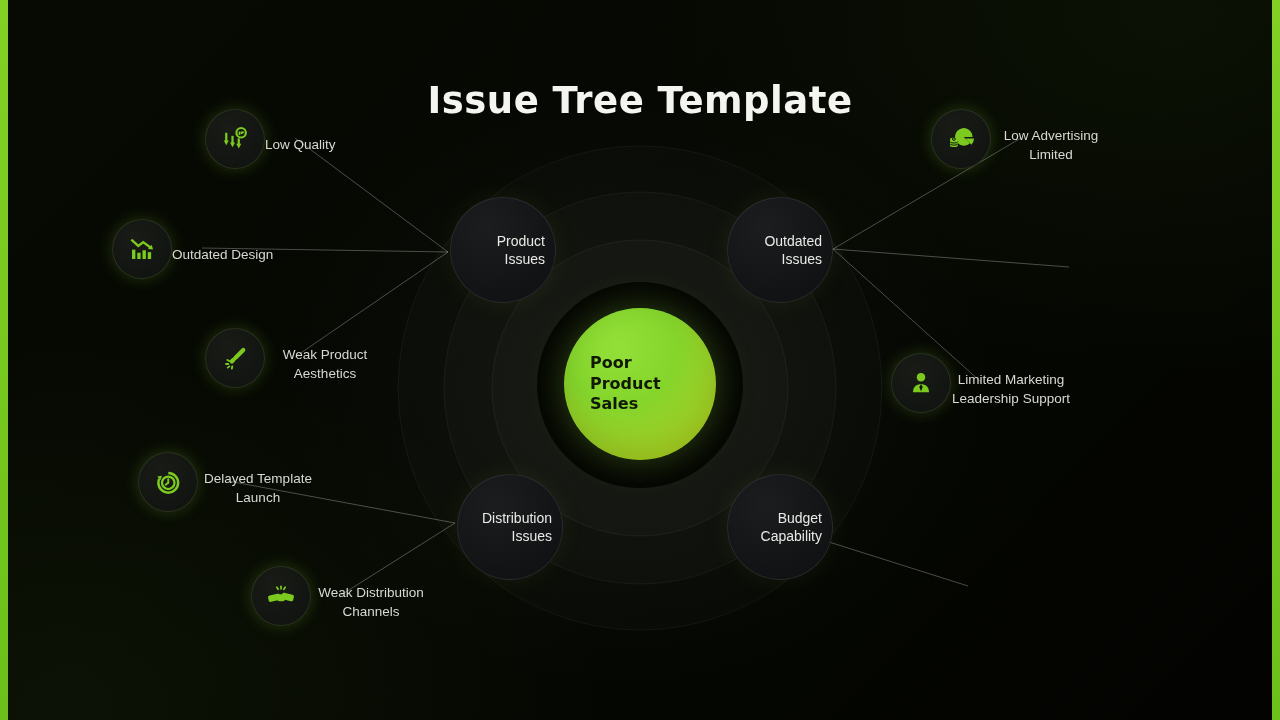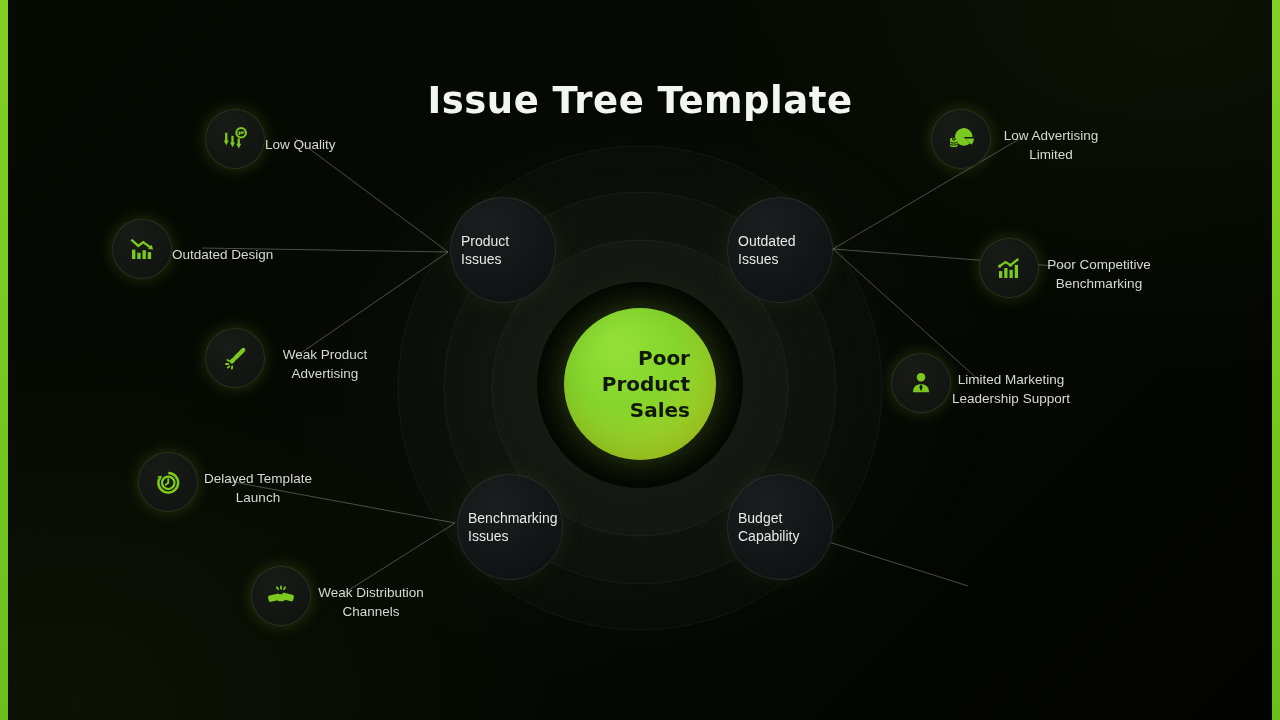--- a/index.html
+++ b/index.html
@@ -22,33 +22,33 @@
   }
   svg.wires{position:absolute;left:0;top:0;}
   .branch-node{
     position:absolute;width:104px;height:104px;border-radius:50%;
     background:radial-gradient(circle at 36% 28%, #1c1d1f, #111214 75%);
     border:1px solid rgba(255,255,255,0.09);
     box-shadow:0 0 26px rgba(150,220,70,0.07);
     display:flex;align-items:center;justify-content:center;
   }
   .branch-node span{
-    display:block;width:84px;text-align:left;color:#e9e9e5;
+    display:block;width:84px;text-align:right;color:#e9e9e5;
     font-size:14px;line-height:1.3;font-weight:400;
   }
   .center-node{
     position:absolute;left:564px;top:308px;width:152px;height:152px;border-radius:50%;
     background:
       radial-gradient(circle at 36% 26%, #93e038 0%, #84d52c 38%, #9ccf26 68%, #b9d01a 100%);
     box-shadow:0 0 38px rgba(160,230,70,0.30), inset 0 -10px 26px rgba(60,80,0,0.18);
     display:flex;align-items:center;justify-content:center;
   }
   .center-node span{
-    display:block;width:100px;text-align:right;
-    font-family:"DejaVu Sans",sans-serif;font-weight:bold;font-size:20px;
+    display:block;width:100px;text-align:left;
+    font-family:"DejaVu Sans",sans-serif;font-weight:bold;font-size:16px;
     line-height:1.3;color:#111905;
   }
   .leaf{position:absolute;width:180px;display:flex;align-items:center;}
   .leaf-icon{
     width:58px;height:58px;border-radius:50%;flex:0 0 auto;
     background:radial-gradient(circle at 38% 30%, #191b17, #121411 75%);
     border:1px solid rgba(170,225,100,0.14);
     box-shadow:0 0 16px rgba(135,205,55,0.22);
     display:flex;align-items:center;justify-content:center;
   }
@@ -93,21 +93,21 @@
     <span>Poor Product Sales</span>
   </div>
 
   <div class="branch-node" style="left:450px;top:197px">
     <span>Product Issues</span>
   </div>
   <div class="branch-node" style="left:727px;top:197px">
     <span>Outdated Issues</span>
   </div>
   <div class="branch-node" style="left:457px;top:474px">
-    <span>Benchmarking Issues</span>
+    <span>Distribution Issues</span>
   </div>
   <div class="branch-node" style="left:727px;top:474px">
     <span>Budget Capability</span>
   </div>
 
   <div class="leaf" style="left:205px;top:109px">
     <div class="leaf-icon">
       <svg width="30" height="30" viewBox="0 0 24 24">
         <g fill="#7cc91f">
           <rect x="4.1" y="7" width="1.8" height="7"></rect>
@@ -148,21 +148,21 @@
           <line x1="9.5" y1="14.7" x2="10.8" y2="13.4" stroke-width="3.4"></line>
           <g stroke-width="1.5">
             <line x1="5.9" y1="13.6" x2="7.4" y2="14.4"></line>
             <line x1="4.8" y1="16.8" x2="6.6" y2="16.8"></line>
             <line x1="6.2" y1="19.7" x2="7.5" y2="18.7"></line>
             <line x1="9.5" y1="20.5" x2="9.8" y2="18.8"></line>
           </g>
         </g>
       </svg>
     </div>
-    <div class="leaf-label" style="max-width:130px">Weak Product Advertising</div>
+    <div class="leaf-label" style="max-width:130px">Weak Product Aesthetics</div>
   </div>
 
   <div class="leaf" style="left:138px;top:452px">
     <div class="leaf-icon">
       <svg width="30" height="30" viewBox="0 0 24 24">
         <circle cx="12.2" cy="12.6" r="7.9" fill="none" stroke="#7cc91f" stroke-width="2" stroke-dasharray="41 9" stroke-dashoffset="13"></circle>
         <polygon points="3.4,7.6 7.2,6.9 6,10.4" fill="#7cc91f"></polygon>
         <circle cx="12.2" cy="12.6" r="5" fill="none" stroke="#7cc91f" stroke-width="1.8"></circle>
         <line x1="12.2" y1="12.6" x2="12.2" y2="9.7" stroke="#7cc91f" stroke-width="1.5" stroke-linecap="round"></line>
         <line x1="12.2" y1="12.6" x2="10.1" y2="14.2" stroke="#7cc91f" stroke-width="1.5" stroke-linecap="round"></line>
@@ -201,36 +201,20 @@
         <g fill="none" stroke="#121411" stroke-width="0.8">
           <path d="M3.2 14 a3.1 1.25 0 0 0 6.2 0"></path>
           <path d="M3.2 15.7 a3.1 1.25 0 0 0 6.2 0"></path>
           <circle cx="6.3" cy="12" r="1.1"></circle>
         </g>
       </svg>
     </div>
     <div class="leaf-label" style="max-width:120px">Low Advertising Limited</div>
   </div>
 
-  <div class="leaf" style="left:979px;top:238px">
-    <div class="leaf-icon">
-      <svg width="30" height="30" viewBox="0 0 24 24">
-        <g fill="#7cc91f">
-          <rect x="4" y="14.5" width="2.6" height="5.5"></rect>
-          <rect x="8.2" y="12" width="2.6" height="8"></rect>
-          <rect x="12.4" y="13.5" width="2.6" height="6.5"></rect>
-          <rect x="16.6" y="9.5" width="2.6" height="10.5"></rect>
-        </g>
-        <polyline points="4.5,10.5 9.2,7.3 13.2,9.8 19.5,4.8" fill="none" stroke="#7cc91f" stroke-width="1.8"></polyline>
-        <circle cx="4.5" cy="10.5" r="1.25" fill="#7cc91f"></circle>
-        <circle cx="13.2" cy="9.8" r="1.25" fill="#7cc91f"></circle>
-      </svg>
-    </div>
-    <div class="leaf-label" style="max-width:160px">Poor Competitive Benchmarking</div>
-  </div>
 
   <div class="leaf" style="left:891px;top:353px">
     <div class="leaf-icon">
       <svg width="30" height="30" viewBox="0 0 24 24">
         <circle cx="12" cy="7.3" r="3.4" fill="#7cc91f"></circle>
         <path d="M5.6 19.4 C5.6 14.6 8.4 12.9 12 12.9 C15.6 12.9 18.4 14.6 18.4 19.4 Z" fill="#7cc91f"></path>
         <path d="M12 13 l-1.4 2.1 1.4 3.5 1.4-3.5 z" fill="#121411"></path>
       </svg>
     </div>
     <div class="leaf-label" style="max-width:175px">Limited Marketing Leadership Support</div>

